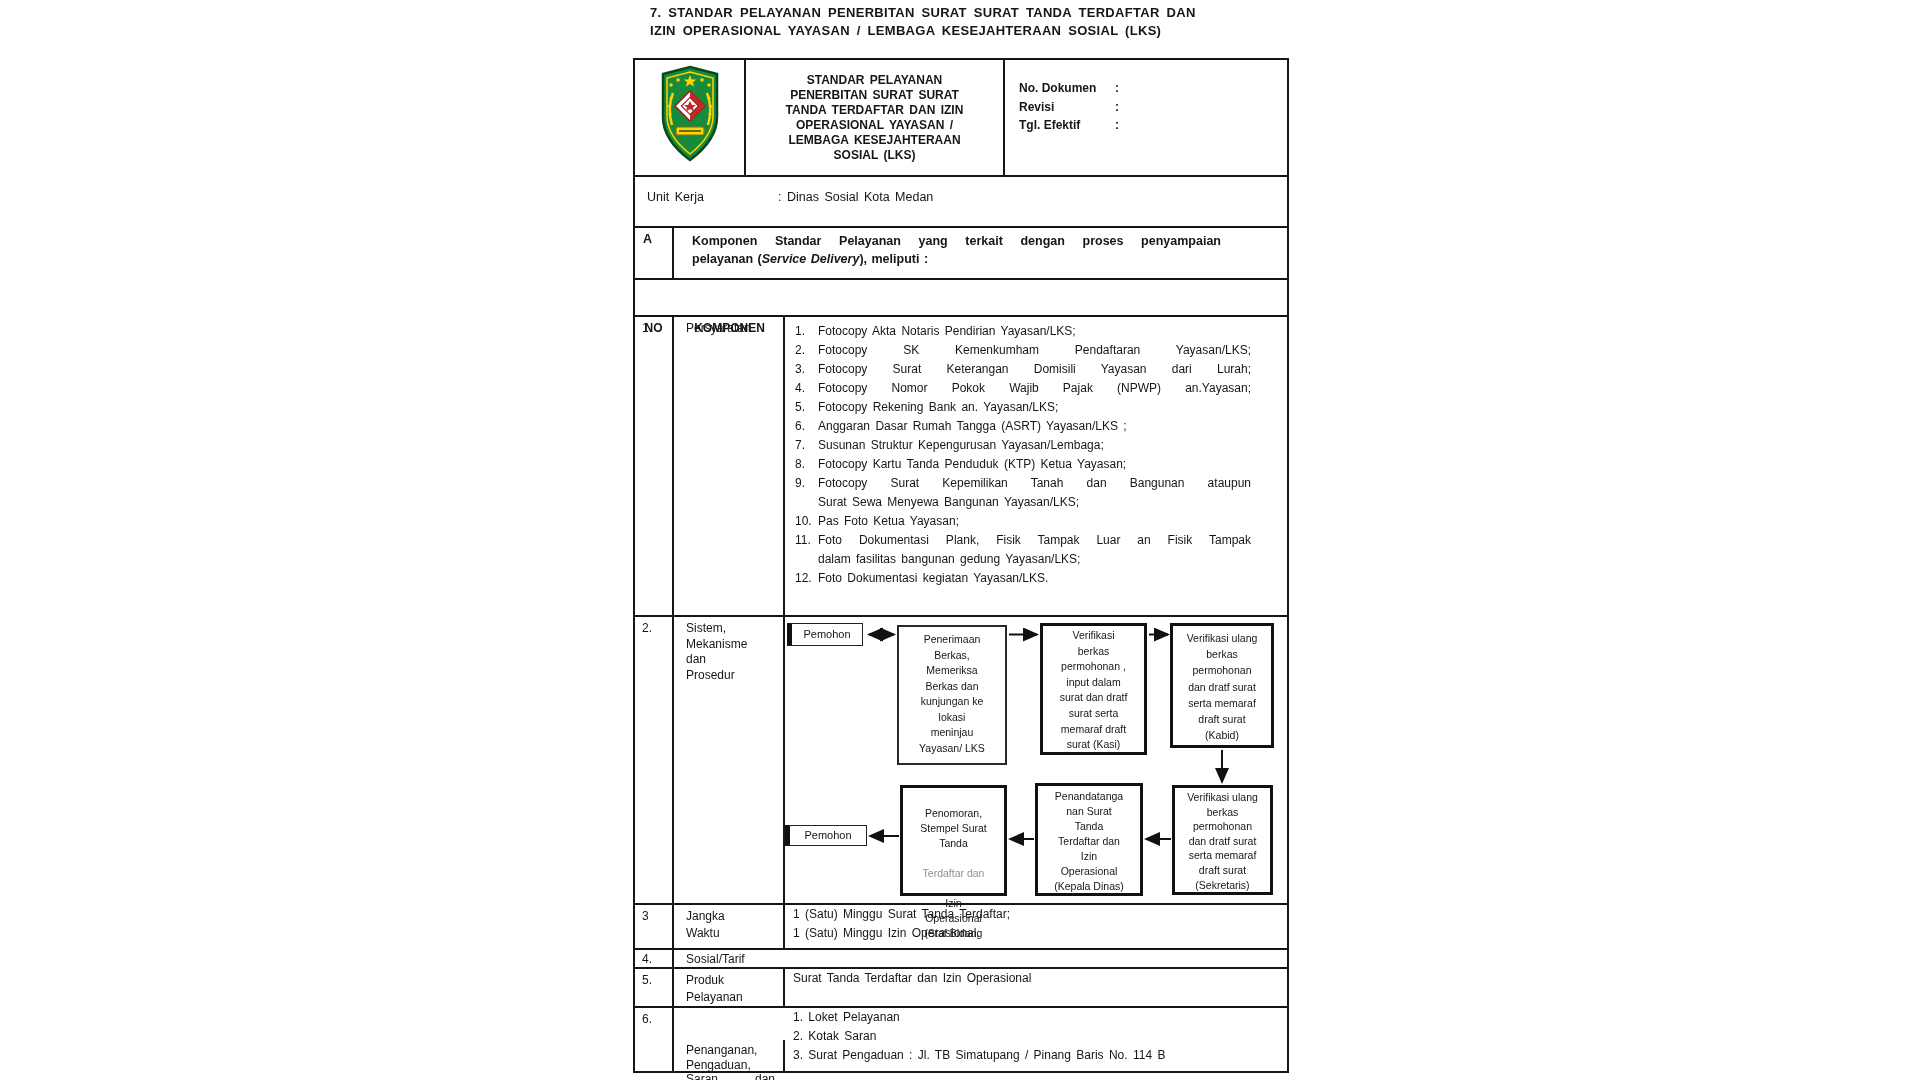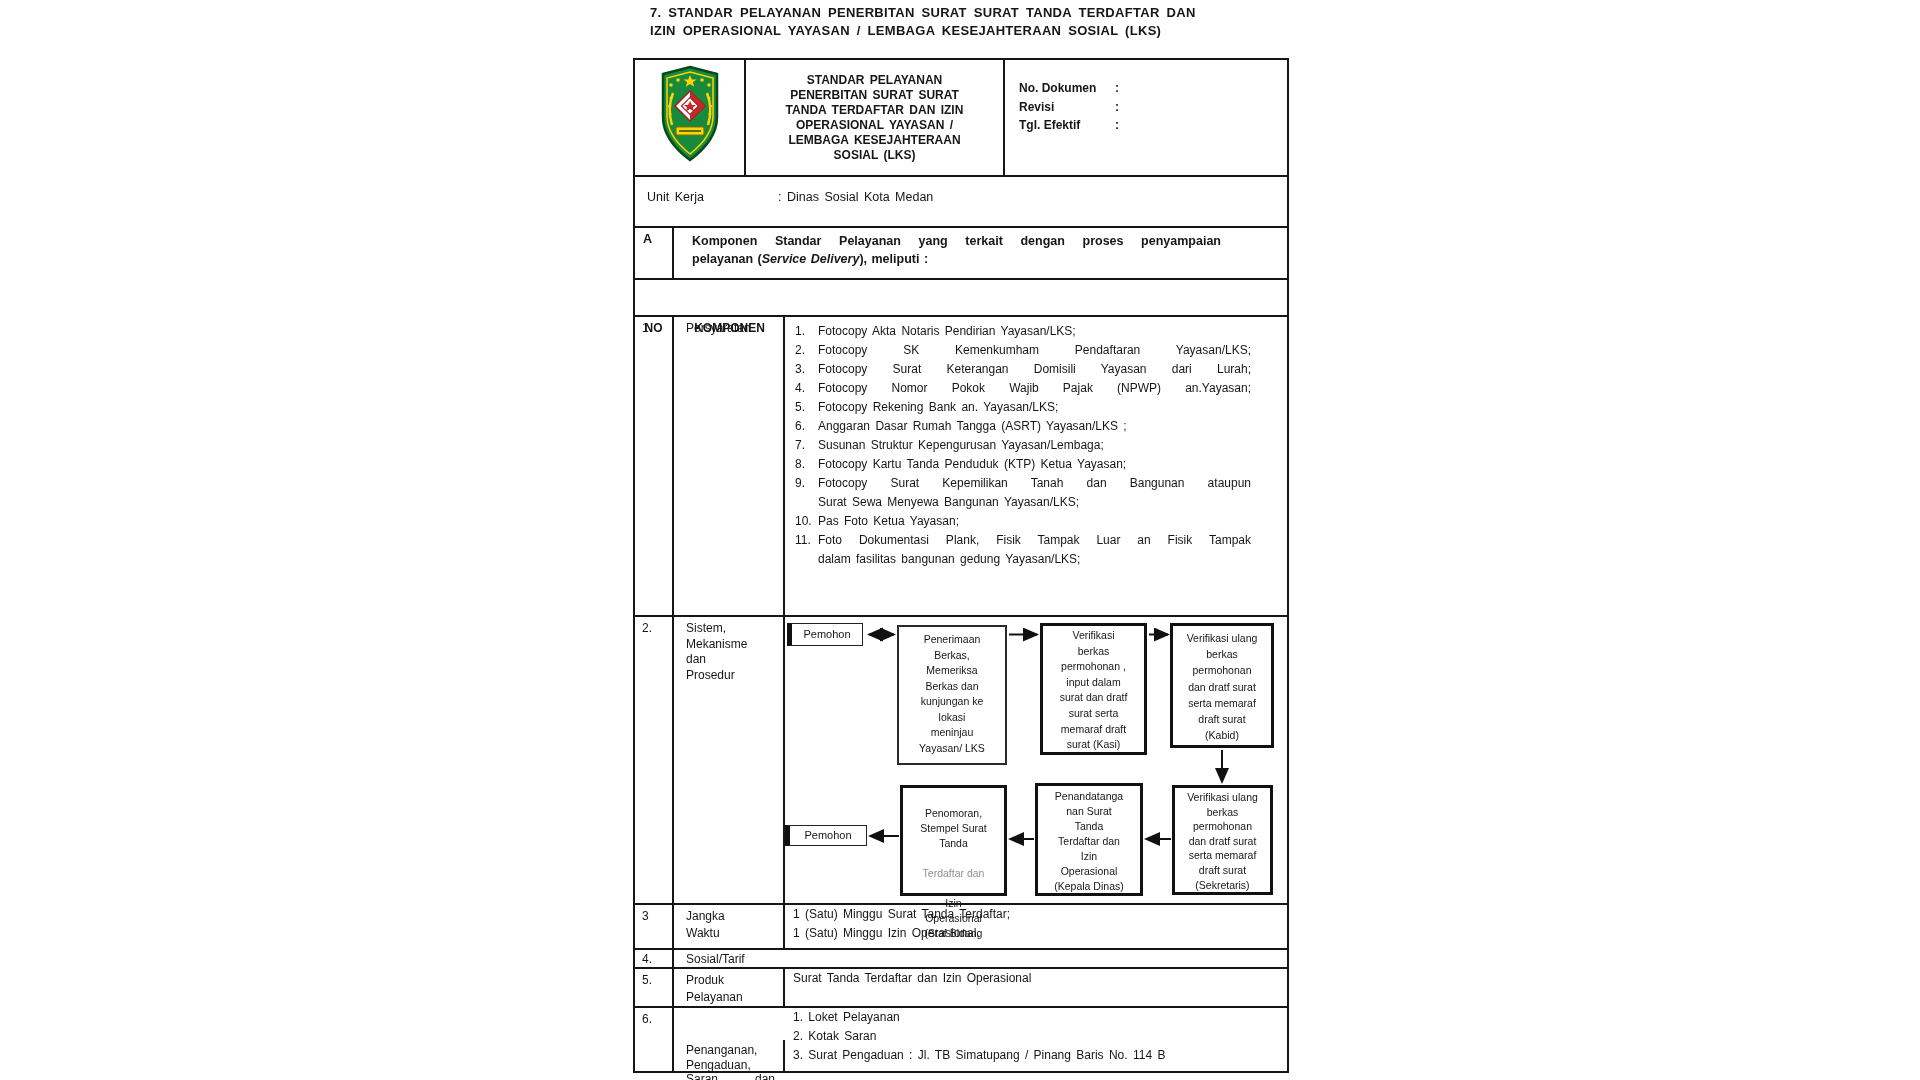--- a/index.html
+++ b/index.html
@@ -205,20 +205,26 @@
               <span class="l">Pas Foto Ketua Yayasan;</span>
             </span>
           </div>
         <div class="item">
             <span class="n">11.</span>
             <span class="t">
               <span class="l jst">Foto Dokumentasi Plank, Fisik Tampak Luar an Fisik Tampak</span>
               <span class="l">dalam fasilitas bangunan gedung Yayasan/LKS;</span>
             </span>
           </div>
+        <div class="item">
+            <span class="n">12.</span>
+            <span class="t">
+              <span class="l">Foto Dokumentasi kegiatan Yayasan/LKS.</span>
+            </span>
+          </div>
       </div>
     </div>
 
     <div class="r r-2">
       <div class="c c-no cell-no">2.</div>
       <div class="c c-komp cell-komp pre">Sistem,
 Mekanisme
 dan
 Prosedur</div>
       <div class="c c-ur flow">

